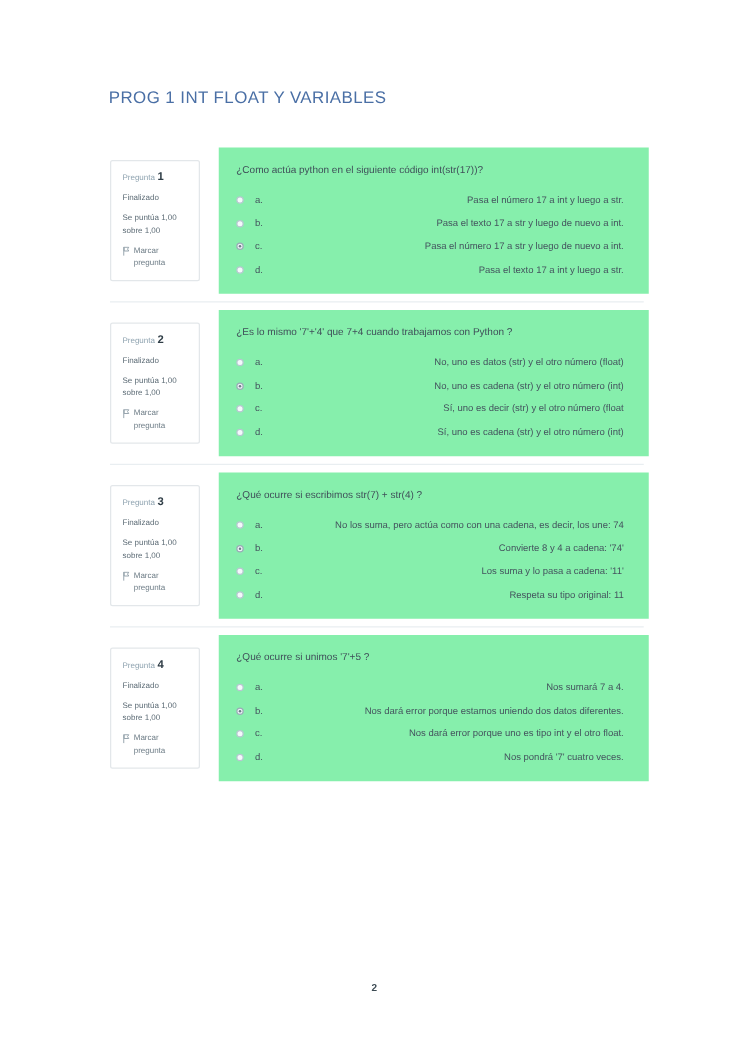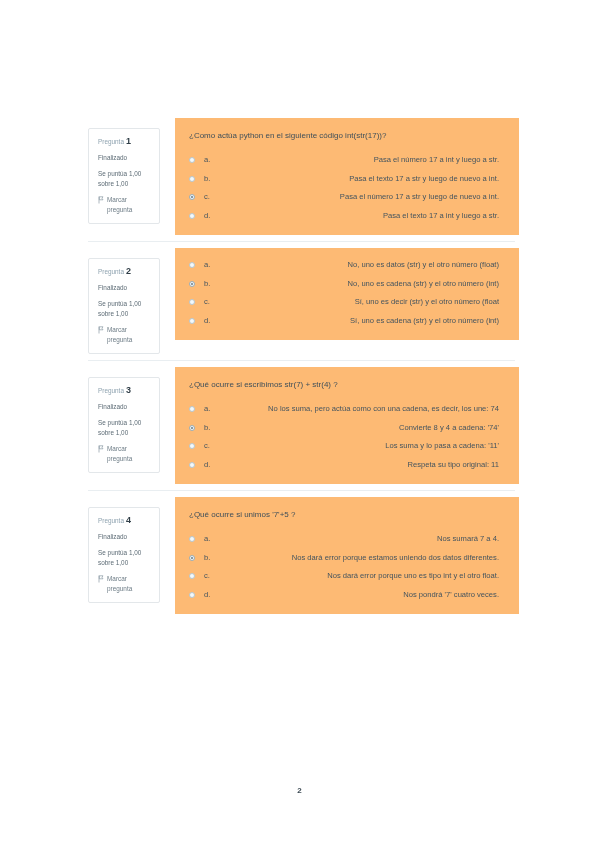--- a/index.html
+++ b/index.html
@@ -112,21 +112,21 @@
     margin-top: 0.5px;
     position: relative;
   }
   .flag-icon svg { display: block; }
   .qinfo-flagtext { max-width: 48px; }
 
   
   .qpanel {
     flex: 1 1 auto;
     margin-left: 15px;
-    background: #fdba74;
+    background: #86efac;
     padding: 12px 14px 14px 14px;
     box-sizing: border-box;
     min-height: 40px;
   }
   .qtext {
     font-size: 8px;
     line-height: 11px;
     color: #3f4f59;
     margin-bottom: 14px;
   }
@@ -187,20 +187,21 @@
     font-size: 8px;
     font-weight: bold;
     color: #3c4a53;
   }
 </style>
 </head>
 <body>
 
 <div class="page">
 
+  <div class="doc-title">PROG 1 INT FLOAT Y VARIABLES</div>
 
   <div class="quiz">
       <div class="qblock">
         <div class="qinfo">
           <div class="qinfo-row"><span class="qinfo-label">Pregunta</span><span class="qinfo-num">1</span></div>
           <div class="qinfo-row qinfo-state">Finalizado</div>
           <div class="qinfo-row qinfo-grade">
             <div>Se puntúa 1,00</div>
             <div>sobre 1,00</div>
           </div>
@@ -252,20 +253,21 @@
             <span class="flag-icon">
               <svg width="6" height="8" viewBox="0 0 6 8">
                 <path d="M1 0.5 L1 7.5" stroke="#8a99a3" stroke-width="0.7" fill="none"></path>
                 <path d="M1.3 0.8 L5 0.8 L4 2.3 L5 3.8 L1.3 3.8 Z" fill="none" stroke="#8a99a3" stroke-width="0.7"></path>
               </svg>
             </span>
             <span class="qinfo-flagtext">Marcar pregunta</span>
           </div>
         </div>
         <div class="qpanel">
+          <div class="qtext">¿Es lo mismo '7'+'4' que 7+4 cuando trabajamos con Python ?</div>
           <div class="qoptions">
             <div class="qopt">
               <span class="radio"></span>
               <span class="opt-letter">a.</span>
               <span class="opt-text">No, uno es datos (str) y el otro número (float)</span>
             </div>
             <div class="qopt">
               <span class="radio checked"></span>
               <span class="opt-letter">b.</span>
               <span class="opt-text">No, uno es cadena (str) y el otro número (int)</span>

